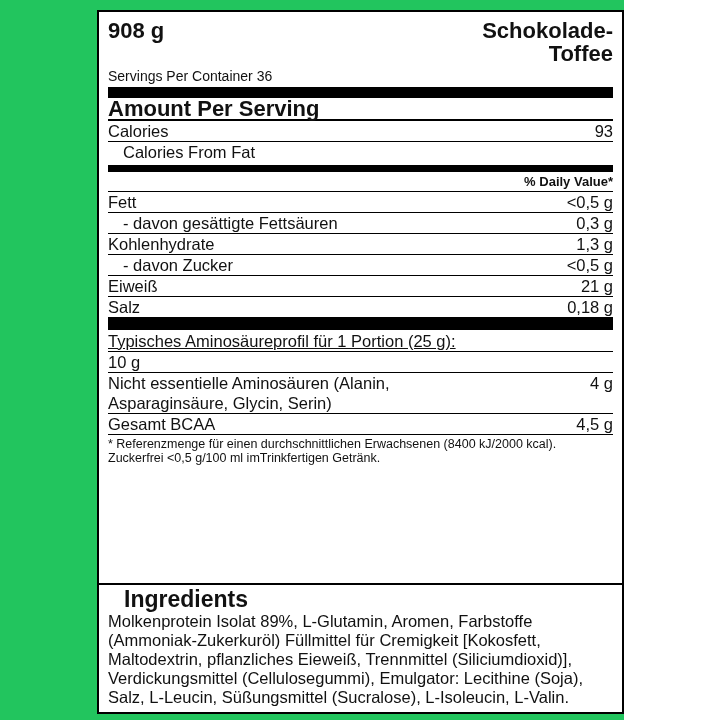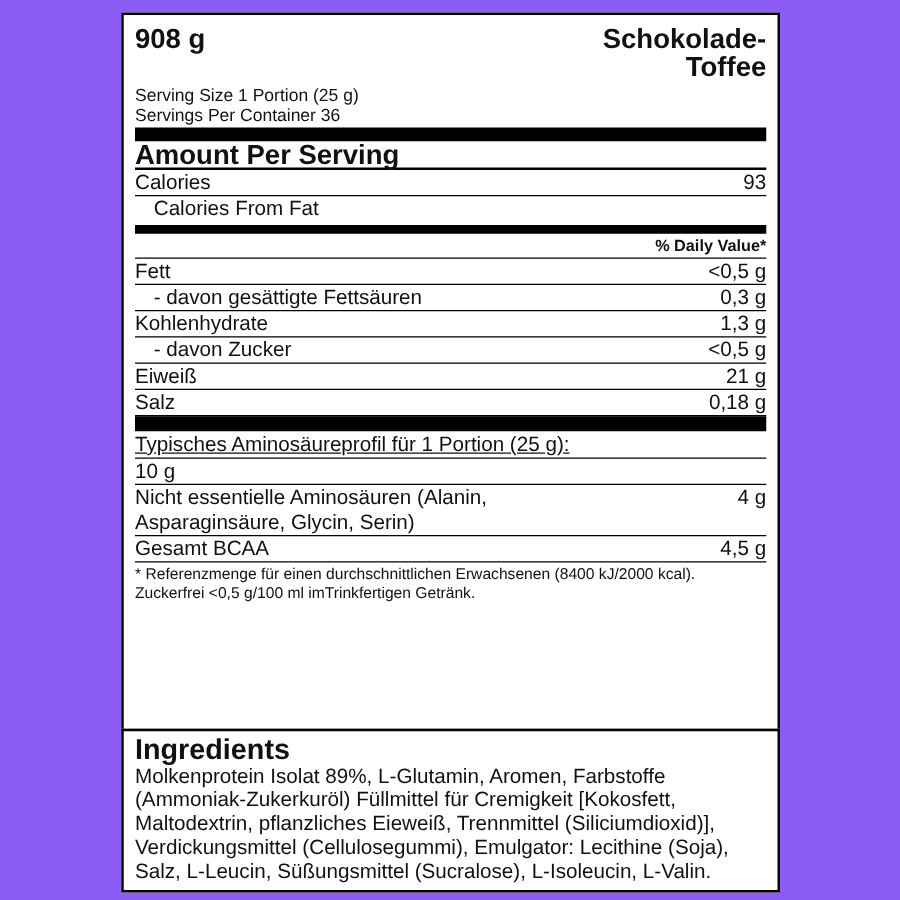--- a/index.html
+++ b/index.html
@@ -2,21 +2,21 @@
 <html><head>
 <meta charset="utf-8">
 <style>
   html, body { margin: 0; padding: 0; }
   body {
     width: 720px; height: 720px;
     background: #ffffff;
     font-family: "Liberation Sans", sans-serif;
     color: #111111;
   }
-  .canvas { position: relative; width: 720px; height: 720px; background: #8b5cf6; overflow: hidden; }
+  .canvas { position: relative; width: 624px; height: 720px; background: #22c55e; overflow: hidden; }
 
   
   .nf-box {
     position: absolute; left: 97px; top: 10px;
     width: 527px; height: 575px;
     border: 2px solid #000; box-sizing: border-box;
     padding: 0 9px; background: #fff; overflow: hidden;
   }
   .nf-header { display: flex; justify-content: space-between; align-items: flex-start; margin-top: 7px; }
   .weight { font-size: 22px; font-weight: bold; line-height: 23px; }
@@ -37,40 +37,39 @@
   .arow .lbl { width: 365px; }
   .footnote { font-size: 12.5px; line-height: 14.5px; margin-top: 2px; }
 
   
   .ing-box {
     position: absolute; left: 97px; top: 583px;
     width: 527px; height: 131px;
     border: 2px solid #000; box-sizing: border-box;
     padding: 1px 9px; background: #fff; overflow: hidden;
   }
-  .ing-title { font-size: 23px; font-weight: bold; line-height: 26px; }
+  .ing-title { font-size: 23px; font-weight: bold; line-height: 26px; margin-left: 16px; }
   .ing-text { font-size: 16.5px; line-height: 19px; }
 </style>
 </head>
 <body>
 
 <div class="canvas">
 
   <div class="nf-box">
 
     <div class="nf-header">
       <div class="weight">908 g</div>
       <div class="flavor">
         <div>Schokolade-</div>
         <div>Toffee</div>
       </div>
     </div>
 
     <div class="serving">
-      <div>Serving Size 1 Portion (25 g)</div>
       <div>Servings Per Container 36</div>
     </div>
 
     <div class="bar bar-thick"></div>
 
     <div class="aps">Amount Per Serving</div>
 
     <div class="row rule-b">
       <span>Calories</span>
       <span>93</span>

